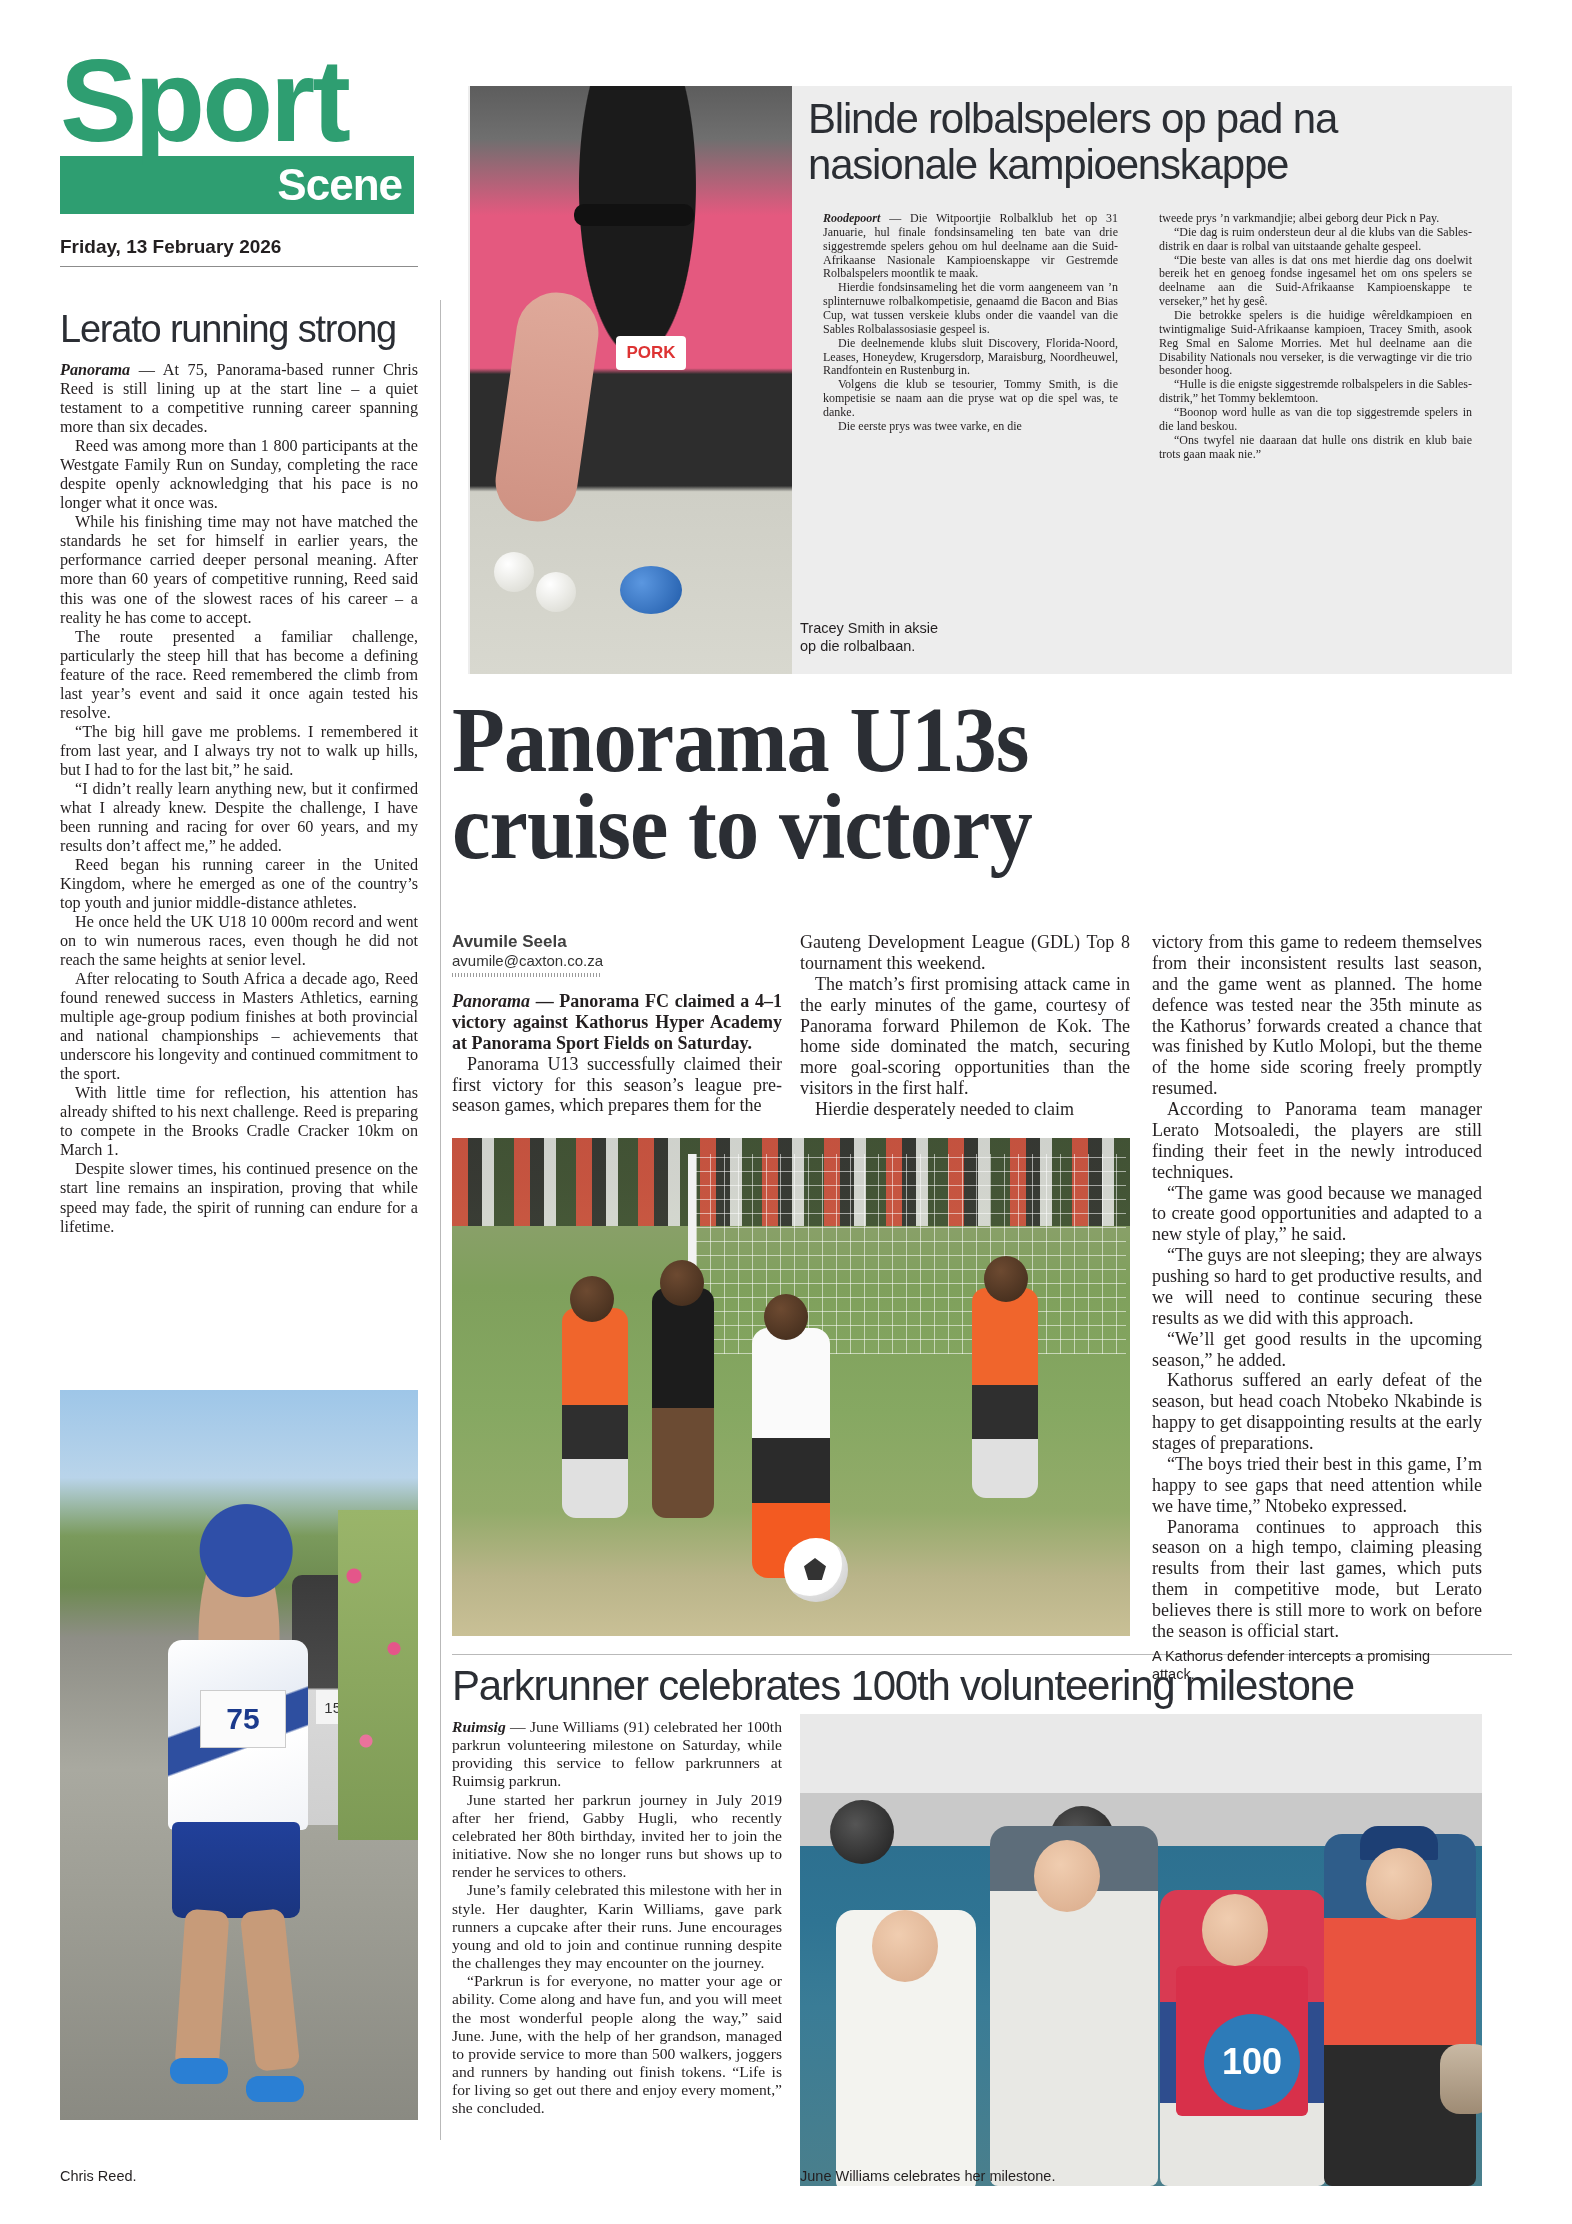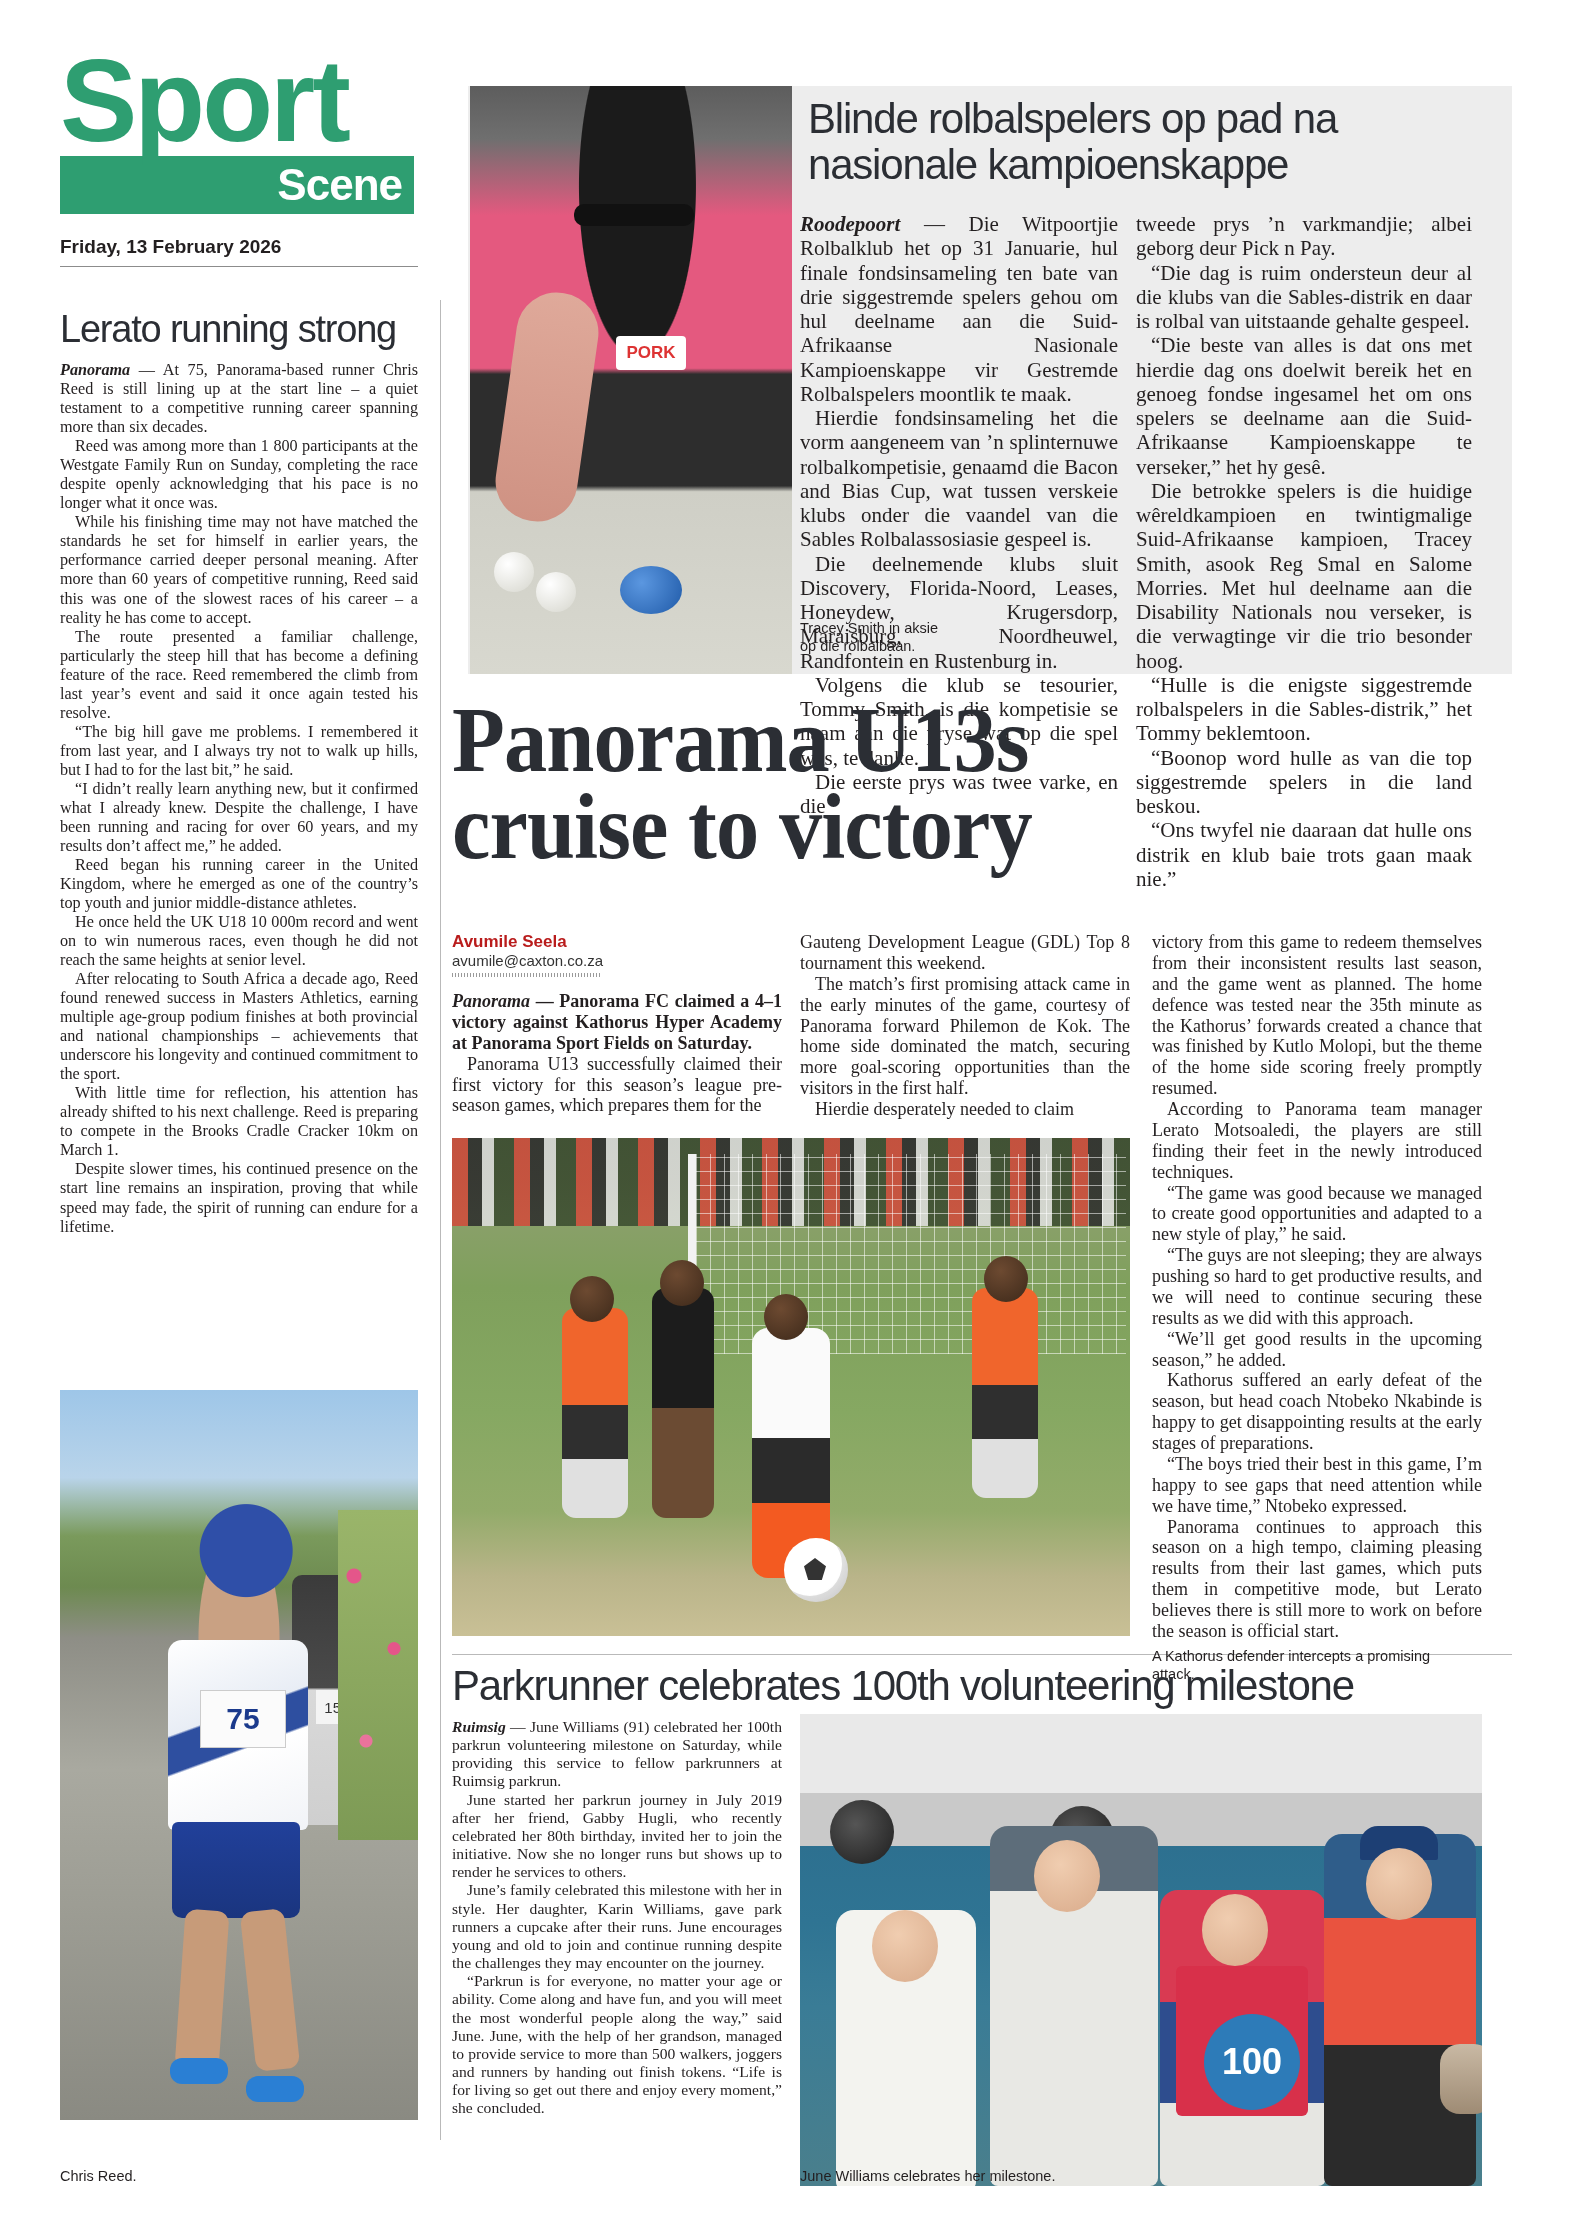--- a/index.html
+++ b/index.html
@@ -177,39 +177,39 @@
     font-family:"Liberation Sans",sans-serif; font-weight:bold; font-size:17px;
     color:#d33; display:flex; align-items:center; justify-content:center;
   }
 
   .bowls-head {
     position:absolute; left:808px; top:96px; width:690px;
     font-size: 42px; line-height: 1.1;
   }
   .bowls-col1 { position:absolute; left:800px; top:212px; width:318px; }
   .bowls-col2 { position:absolute; left:1136px; top:212px; width:336px; }
-  .bowls-col1 p.body, .bowls-col2 p.body { font-size: 21px; line-height: 1.155; }
+  .bowls-col1 p.body, .bowls-col2 p.body { font-size: 12px; line-height: 1.155; margin-left: 23px; }
   .bowls-cap { position:absolute; left:800px; top:620px; width:300px; }
 
   
   .main-head {
     position: absolute; left: 452px; top: 696px; width: 1060px;
     font-family: "Liberation Serif", serif;
     font-weight: bold;
     font-size: 93px;
     line-height: 0.94;
     letter-spacing: -1px;
     color: #2b2e34;
     transform: scaleX(0.93);
     transform-origin: left top;
   }
 
   .byline-name {
     font-family: "Liberation Sans", sans-serif; font-weight: bold;
-    font-size: 17px; color: #b91c1c;
+    font-size: 17px; color: #404040;
   }
   .byline-mail {
     font-family: "Liberation Sans", sans-serif; font-size: 15px; color: #333;
   }
   .byline-rule {
     margin-top: 4px; width: 150px; height: 4px;
     background: repeating-linear-gradient(90deg,#9a9a9a 0 1px, #ffffff 1px 3px);
   }
 
   .u13-col1 { position:absolute; left:452px; top:932px; width:330px; }

